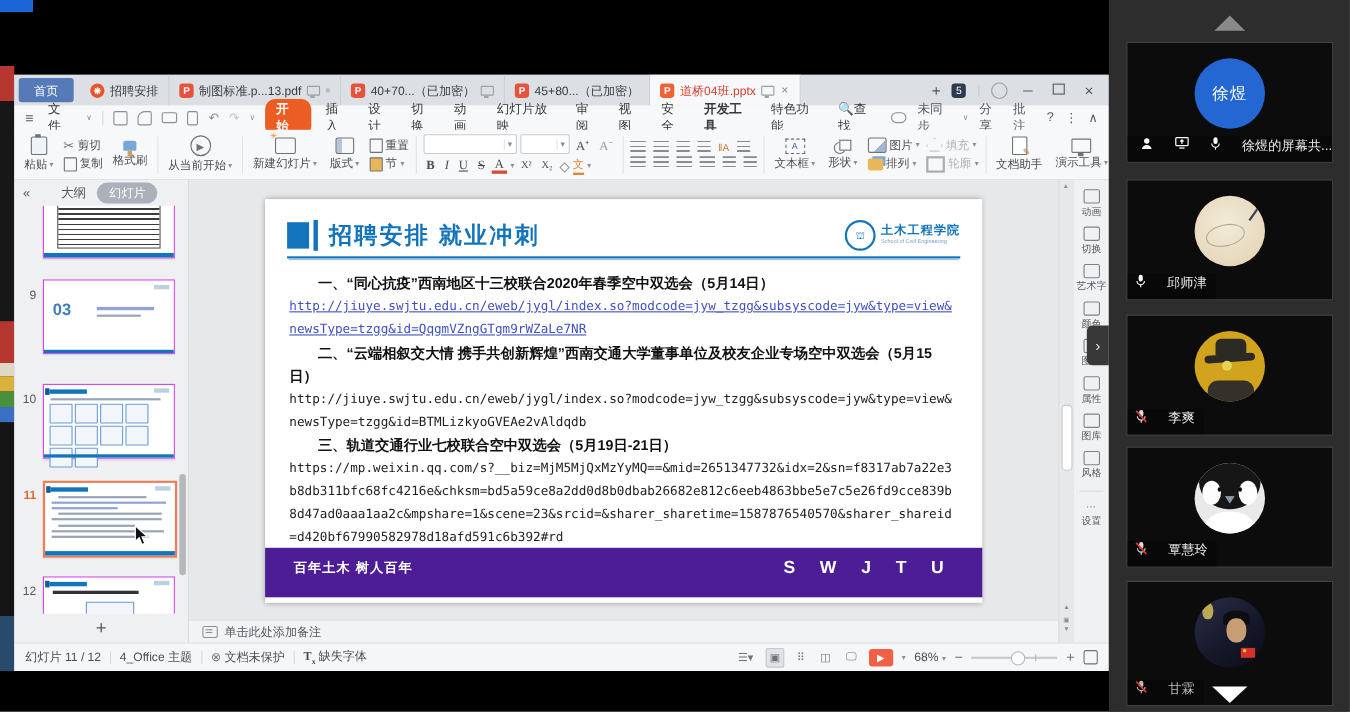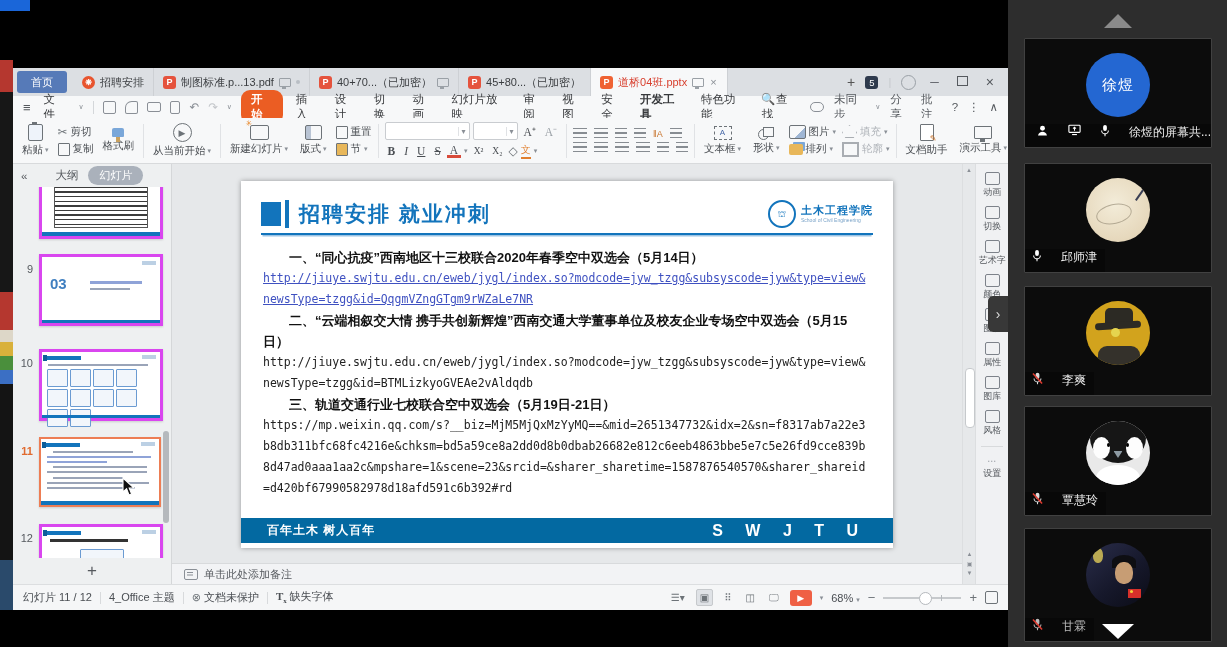--- a/index.html
+++ b/index.html
@@ -88,21 +88,21 @@
   
   .body-row{flex:1;display:flex;min-height:0}
 
   
   .sidepanel{width:158px;background:#eef0f1;border-right:1px solid #d5d7d9;display:flex;flex-direction:column;flex:none}
   .sp-head{height:23px;display:flex;align-items:center;gap:10px;padding:0 8px;font-size:11.5px;color:#55595e}
   .pill{background:#aab1bb;color:#fff;border-radius:10px;padding:2px 11px;font-size:11px}
   .thumb-list{flex:1;position:relative;overflow:hidden}
   .snum{position:absolute;font-size:11px;color:#55595e;left:4px;width:16px;text-align:right}
   .snum.sel{color:#e06a2f;font-weight:bold}
-  .thumb{position:absolute;left:26px;width:118px;height:66px;background:#fff;border:3px solid #d946ef;box-shadow:0 1px 2px rgba(0,0,0,.15)}
+  .thumb{position:absolute;left:26px;width:118px;height:66px;background:#fff;border:1px solid #d946ef;box-shadow:0 1px 2px rgba(0,0,0,.15)}
   .thumb.sel{border:2px solid #ed7d54}
   .mini-foot{position:absolute;left:0;right:0;bottom:0;height:4px;background:#1274bc}
   .mini-title{position:absolute;left:5px;top:4px;height:4px;width:34px;background:#1274bc}
   .mini-title::before{content:"";position:absolute;left:-4px;top:-1px;width:4px;height:6px;background:#0d5d9a}
   .mini-logo{position:absolute;right:4px;top:3px;width:14px;height:4px;background:#bcd0e4}
   .mrow{position:absolute;height:1.6px;background:#9aa4b8}
   .mrow.blue{background:#8fa3d8}
   .mini-table{position:absolute;left:12px;right:12px;top:2px;bottom:8px;border:1px solid #555;
       background:repeating-linear-gradient(to bottom,#3c3c3c 0 1.4px,transparent 1.4px 4.6px)}
   .mini-box{border:1px solid #6b9bd2;background:#f2f6fb;border-radius:1px}
@@ -125,21 +125,21 @@
   .s-logo{margin-left:auto;display:flex;align-items:center;gap:5px}
   .s-logo .ring{width:24px;height:24px;border:2px solid #1274bc;border-radius:50%;display:flex;align-items:center;justify-content:center;color:#1274bc;font-size:9px}
   .s-logo .lt{display:flex;flex-direction:column;line-height:1}
   .s-logo .ln{font-size:11px;font-weight:bold;color:#1274bc;letter-spacing:1px}
   .s-logo .ls{font-size:5px;color:#7aa3c8;margin-top:2px}
   .s-body{position:absolute;left:22px;right:22px;top:66px}
   .bl{line-height:21px;word-break:break-all}
   .bl.h{font-size:13px;font-weight:bold;color:#111;text-indent:2em}
   .bl.link{font-family:"DejaVu Sans Mono",monospace;font-size:11.5px;color:#3f51c1;text-decoration:underline}
   .bl.u{font-family:"DejaVu Sans Mono",monospace;font-size:11.5px;color:#222}
-  .s-foot{position:absolute;left:0;right:0;bottom:5px;height:25px;background:#0369a1;display:flex;align-items:center;padding:0 26px;color:#fff}
+  .s-foot{position:absolute;left:0;right:0;bottom:5px;height:25px;background:#4c1d95;display:flex;align-items:flex-start;padding:10px 26px;color:#fff}
   .s-foot .fl{font-size:12px;font-weight:bold;letter-spacing:1px}
   .s-foot .fr{margin-left:auto;font-size:16px;font-weight:bold;letter-spacing:9px}
 
   
   .rightstrip{width:46px;display:flex;flex:none}
   .vscroll{width:13px;background:#e6e8ea;position:relative;border-left:1px solid #dcdee0}
   .vs-up{position:absolute;top:3px;left:3px;font-size:6px;color:#8a8f96}
   .vs-thumb{position:absolute;left:2px;top:204px;width:8px;height:58px;background:#fff;border:1px solid #c6c9cc;border-radius:4px}
   .vs-nav{position:absolute;bottom:8px;left:1px;display:flex;flex-direction:column;gap:3px;align-items:center;width:11px;color:#8a8f96;font-size:6px}
   .toolrail{width:33px;background:#f0f1f3;border-left:1px solid #dcdee0;display:flex;flex-direction:column;align-items:center;padding-top:8px;gap:7px}

